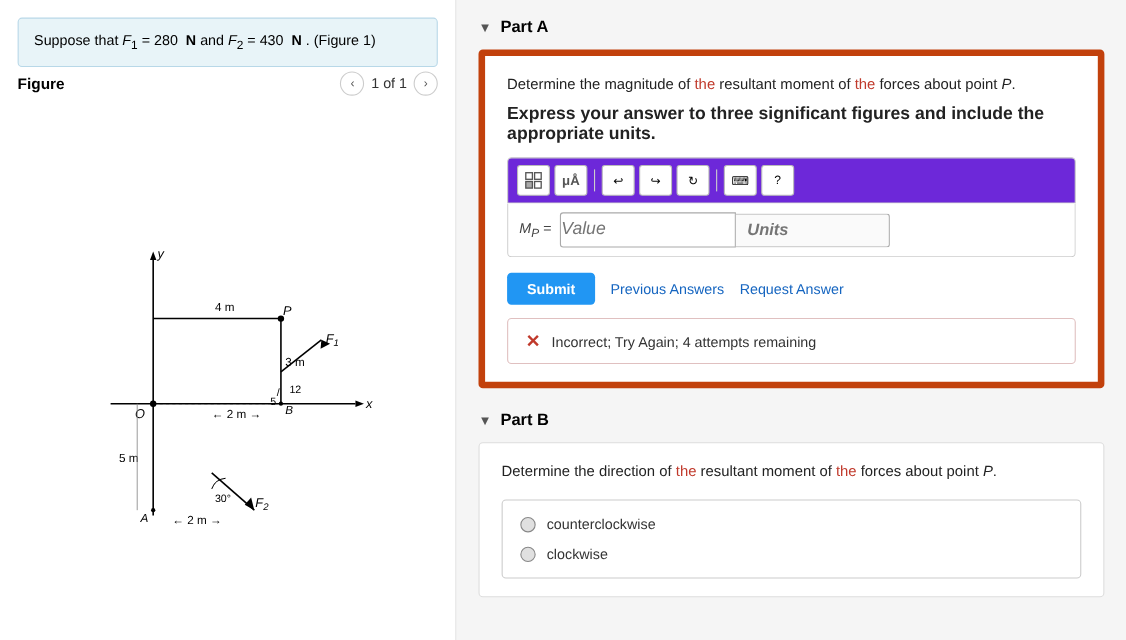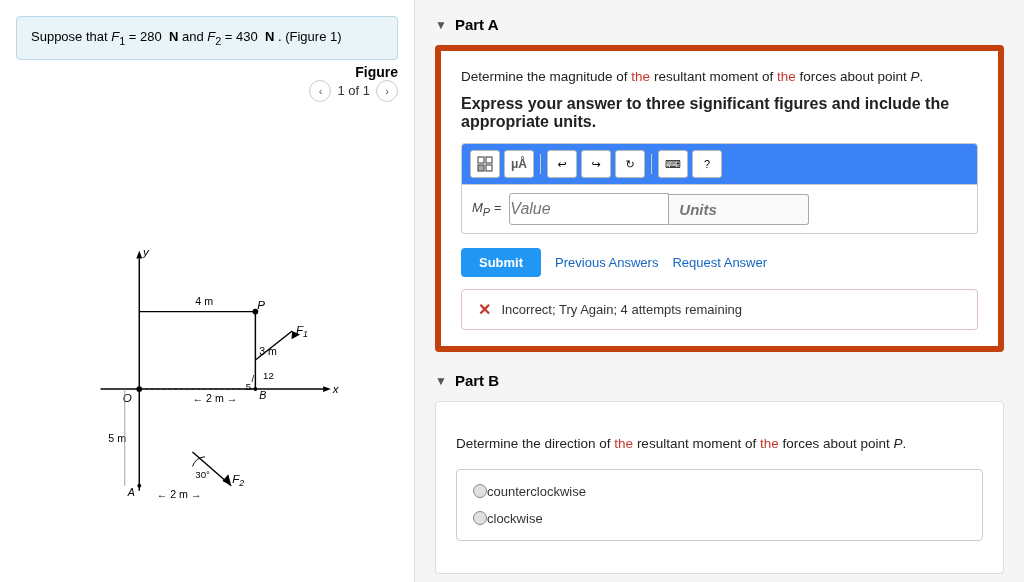--- a/index.html
+++ b/index.html
@@ -33,24 +33,23 @@
     }
 
     .figure-area {
       flex: 1;
       display: flex;
       flex-direction: column;
     }
 
     .figure-header {
       display: flex;
-      align-items: flex-end;
+      align-items: center;
       justify-content: space-between;
       margin-bottom: 24px;
-      flex-direction: column;
     }
 
     .figure-title {
       font-weight: bold;
       font-size: 14px;
     }
 
     .figure-nav {
       display: flex;
       align-items: center;
@@ -136,21 +135,21 @@
       font-weight: bold;
       margin-bottom: 12px;
       color: #222;
     }
 
     
     .answer-toolbar {
       display: flex;
       align-items: center;
       gap: 4px;
-      background: #3b82f6;
+      background: #6d28d9;
       border: 1px solid #ccc;
       border-radius: 4px 4px 0 0;
       padding: 6px 8px;
     }
 
     .toolbar-btn {
       width: 30px;
       height: 28px;
       border: 1px solid #bbb;
       border-radius: 3px;
@@ -274,34 +273,35 @@
       font-size: 13px;
       color: #333;
       font-weight: normal;
     }
 
     
     .part-b-content {
       background: #fff;
       border: 1px solid #ddd;
       border-radius: 4px;
-      padding: 32px 20px;
+      padding: 16px 20px;
     }
 
     .radio-options {
       background: #fff;
       border: 1px solid #ccc;
       border-radius: 4px;
       padding: 14px 16px;
       margin-top: 14px;
     }
 
     .radio-option {
       display: flex;
-      align-items: center;
+      align-items: flex-end;
+      gap: 10px;
       margin-bottom: 12px;
       font-size: 13px;
       color: #333;
     }
 
     .radio-option:last-child {
       margin-bottom: 0;
     }
 
     .radio-circle {

